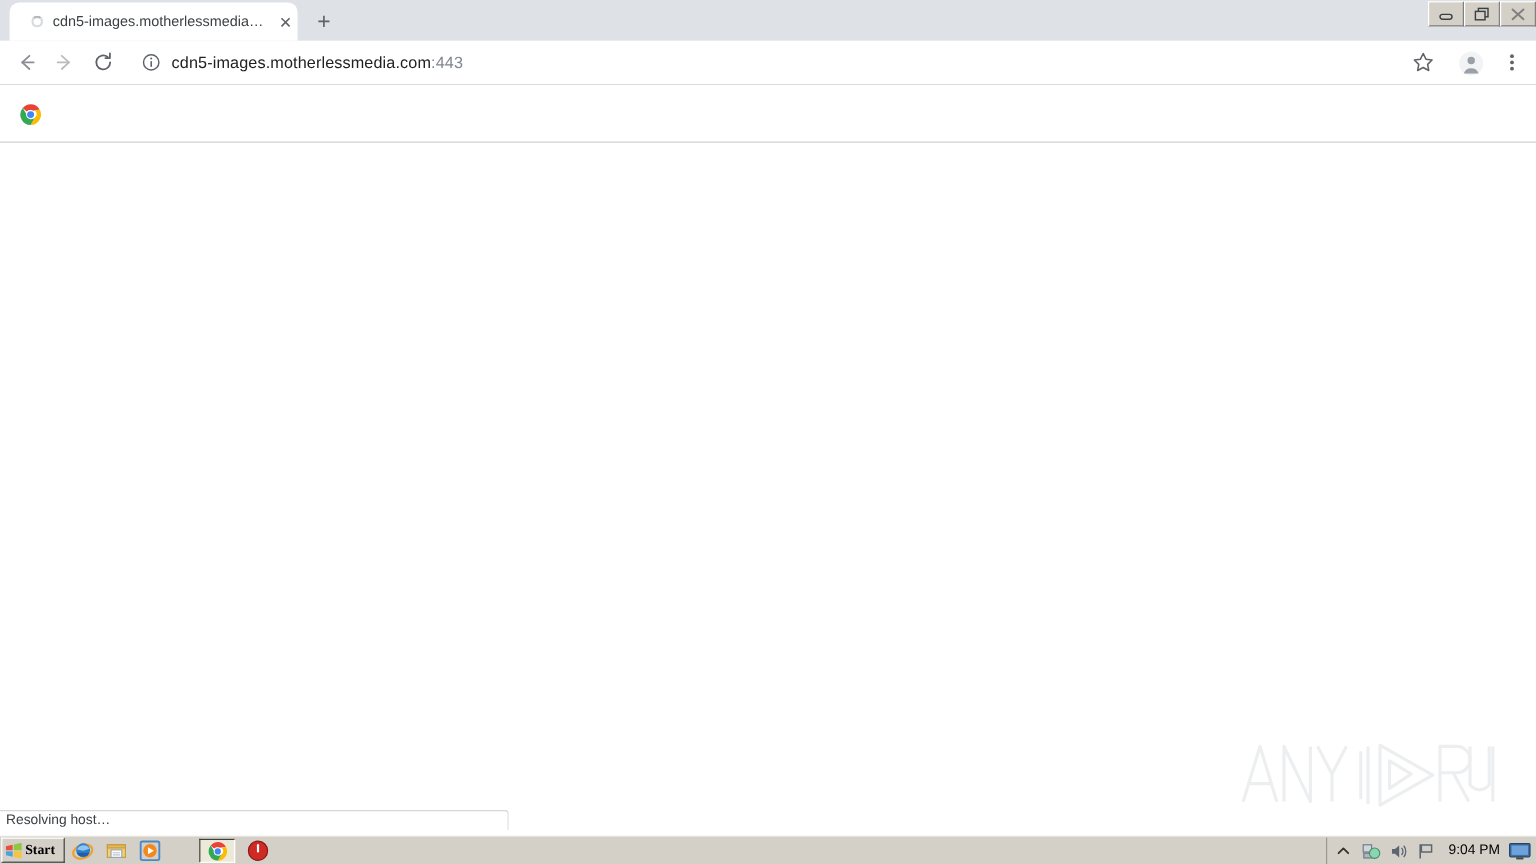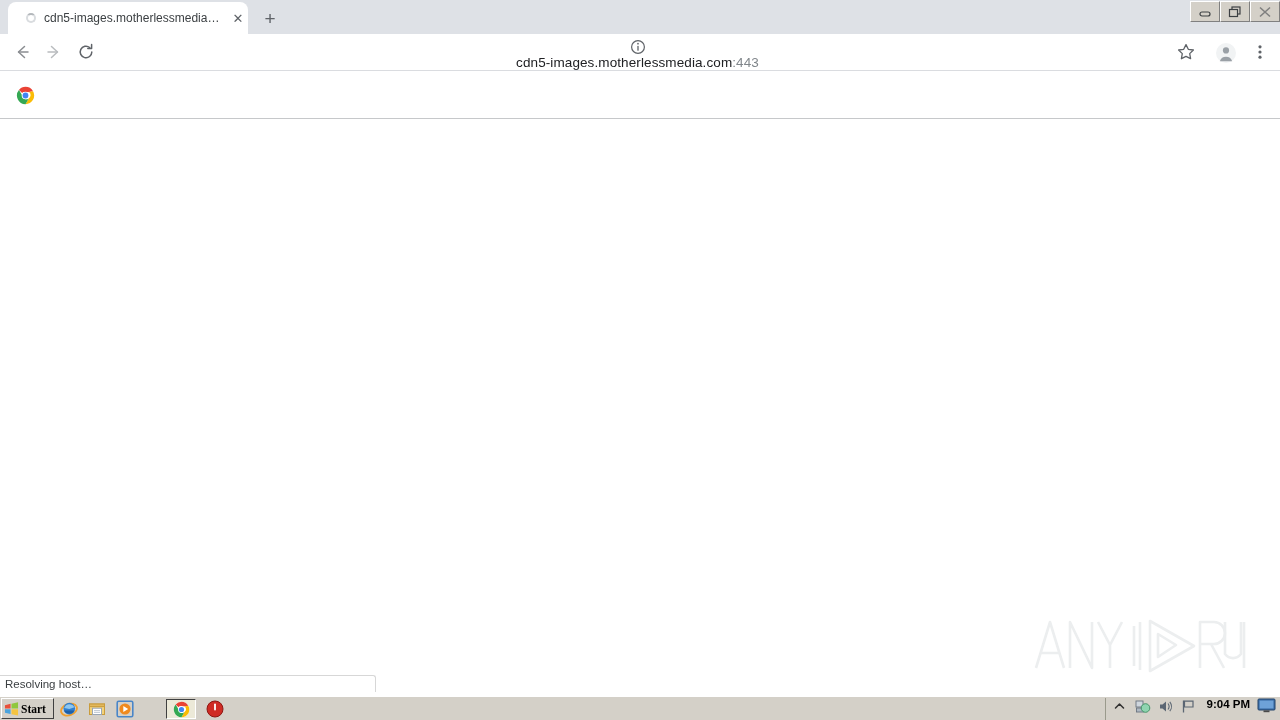--- a/index.html
+++ b/index.html
@@ -115,21 +115,20 @@
   #btn-reload { left: 72px; }
 
   .omnibox {
     position: absolute;
     left: 108px; top: 5px;
     width: 1050px; height: 26px;
     background: #ffffff;
     border-radius: 13px;
     display: flex;
     align-items: center;
-    flex-direction: column;
   }
   .info-icon {
     width: 16px; height: 16px;
     margin-left: 10px;
     flex: 0 0 auto;
   }
   .url {
     margin-left: 9px;
     font-size: 13.5px;
     color: #202124;
@@ -208,21 +207,21 @@
     position: absolute;
     left: 1030px; top: 612px;
     width: 218px; height: 68px;
     pointer-events: none;
   }
 
   
   .statusbar {
     position: absolute;
     left: 0; top: 675px;
-    width: 376px; height: 17px;
+    width: 424px; height: 17px;
     background: #ffffff;
     border-right: 1px solid #d7d7d7;
     border-top: 1px solid #d7d7d7;
     box-sizing: border-box;
     border-radius: 0 3px 0 0;
   }
   .statusbar span {
     position: absolute;
     left: 5px; top: 2px;
     font-size: 11.5px;
@@ -277,24 +276,24 @@
     border-color: #404040 #ffffff #ffffff #404040;
     box-sizing: border-box;
     display:flex; align-items:center; justify-content:center;
   }
   .task-item .qi { width: 17px; height: 17px; }
   .tray {
     position: absolute;
     right: 0; top: 1px;
     height: 22px;
     display: flex;
+    align-items: center;
     background: #d4d0c8;
     border-left: 1px solid #9a9a8c;
     padding-left: 5px;
-    font-weight: bold;
   }
   .tray .ti { width: 17px; height: 17px; margin-right: 6px; }
   .tray .clock {
     font-size: 11.5px;
     color: #000000;
     margin: 0 7px 0 4px;
     white-space: nowrap;
   }
   .tray .monitor { width: 19px; height: 15px; margin-right: 4px; }
 </style>

